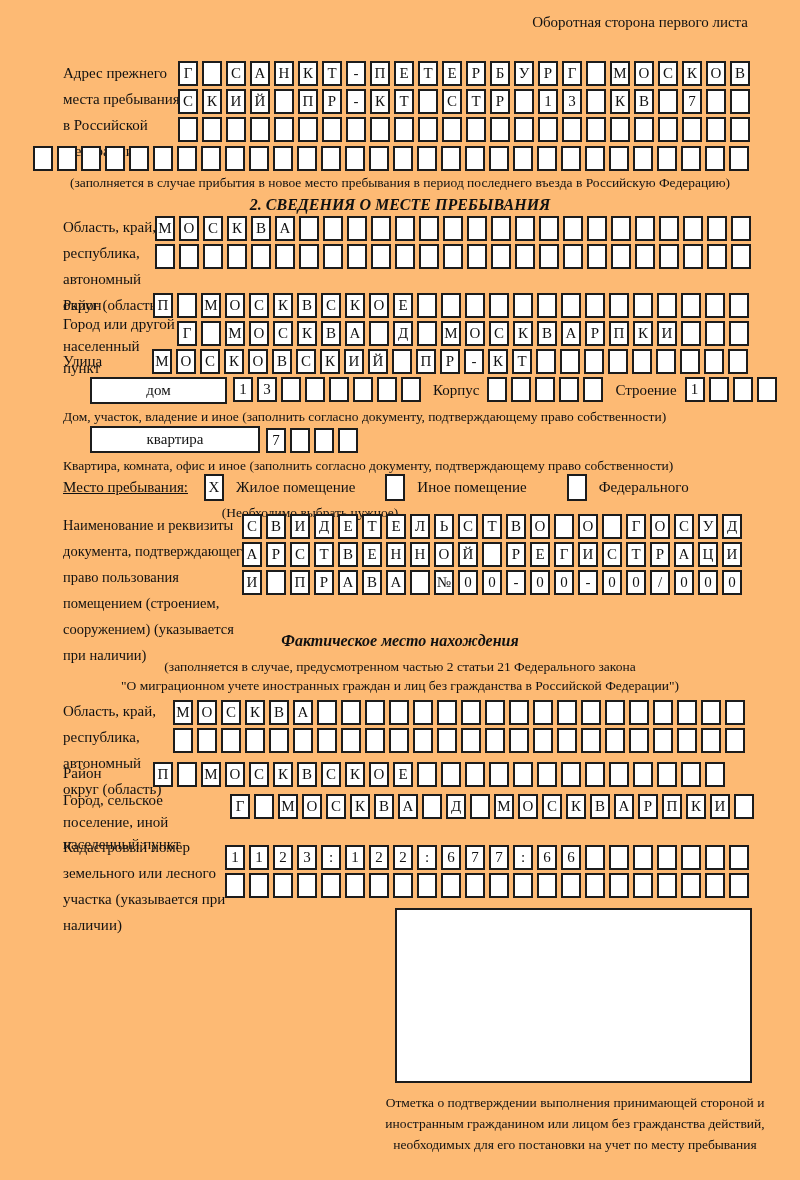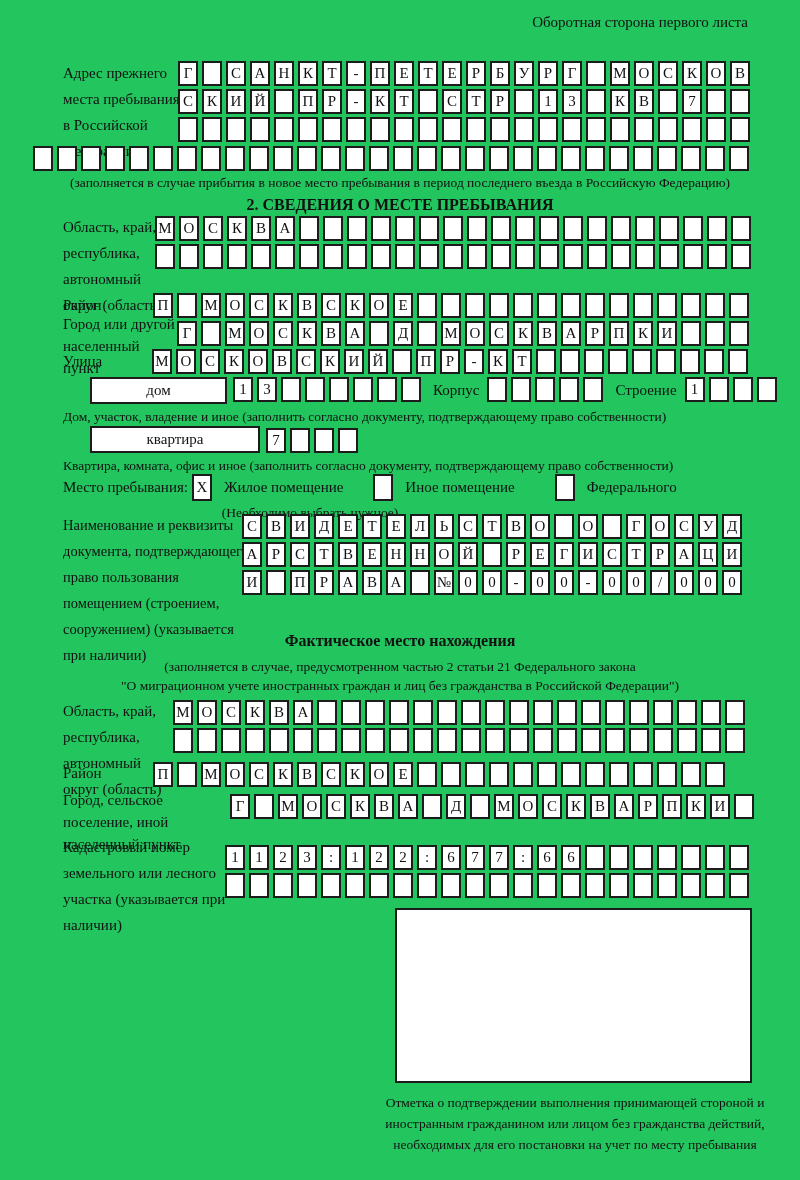--- a/index.html
+++ b/index.html
@@ -1,37 +1,37 @@
 <!DOCTYPE html>
 <html><head>
 <meta charset="utf-8">
 <style>
   html,body { margin:0; padding:0; background:#ffffff; }
   body { width:800px; height:1180px; font-family:"Liberation Serif", serif; color:#111; position:relative; }
-  #form { position:relative; width:800px; height:1180px; background:#22c55e; overflow:hidden; }
+  #form { position:relative; width:800px; height:1180px; background:#fdba74; overflow:hidden; }
   .abs { position:absolute; }
   .lbl { font-size:15px; line-height:26px; color:#111; }
   .boxrow { display:flex; }
   .boxcol { display:flex; flex-direction:column; row-gap:3px; }
   .cell {
     width:20px; height:25px; box-sizing:border-box; flex:0 0 20px;
     border:2px solid #1c1c1c; margin-right:4px; background:#fff;
     display:flex; align-items:center; justify-content:center;
     font-size:15px; line-height:1; font-family:"Liberation Serif", serif;
   }
   .widebox {
     height:27px; box-sizing:border-box; border:2px solid #1c1c1c; background:#fff;
     display:flex; align-items:center; justify-content:center; font-size:15px;margin-left:27px;
   }
   .inline-label { font-size:15px; line-height:27px; margin:0 8px; white-space:nowrap; }
   .caption { font-size:13.5px; line-height:18px; color:#111; }
   .center { text-align:center; }
-  .sect-title { font-size:16px; font-weight:bold; text-align:center; }
+  .sect-title { font-size:16px; font-weight:bold; text-align:center;font-style:italic; }
   .frow { display:flex; align-items:flex-start; }
-  .mesto-label { font-size:15px; line-height:27px; margin-right:4px; }
+  .mesto-label { font-size:15px; line-height:27px; margin-right:16px;text-decoration:underline; }
   .opt-label { font-size:15px; line-height:27px; margin-left:8px; margin-right:30px; }
   .stamp-box { box-sizing:border-box; border:2px solid #1c1c1c; background:#fff; }
 </style>
 </head>
 <body>
 
 <div id="form">
 
   <div class="abs" style="top:14px; right:52px; font-size:15px;">Оборотная сторона первого листа</div>
 

